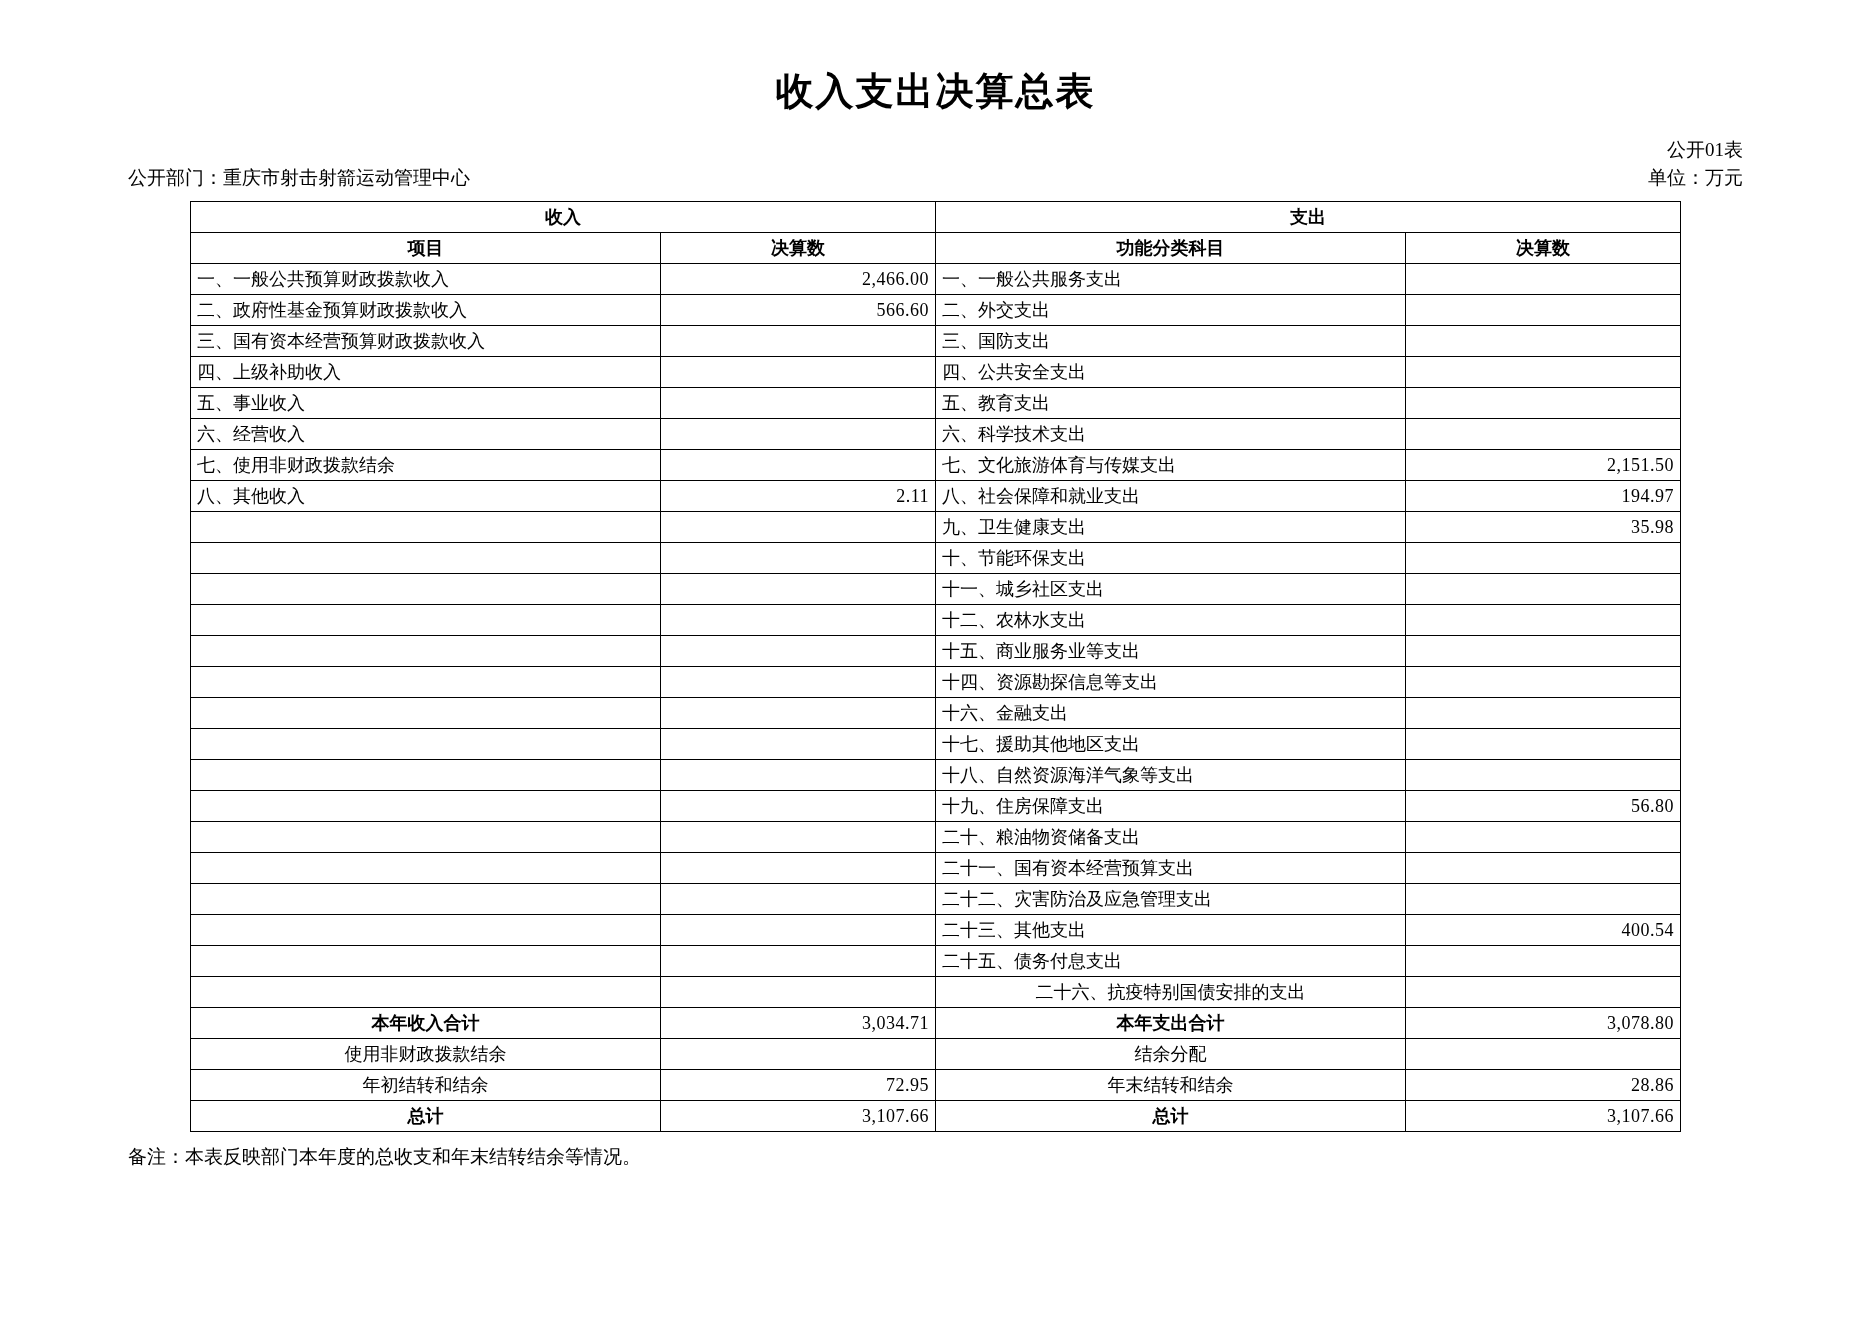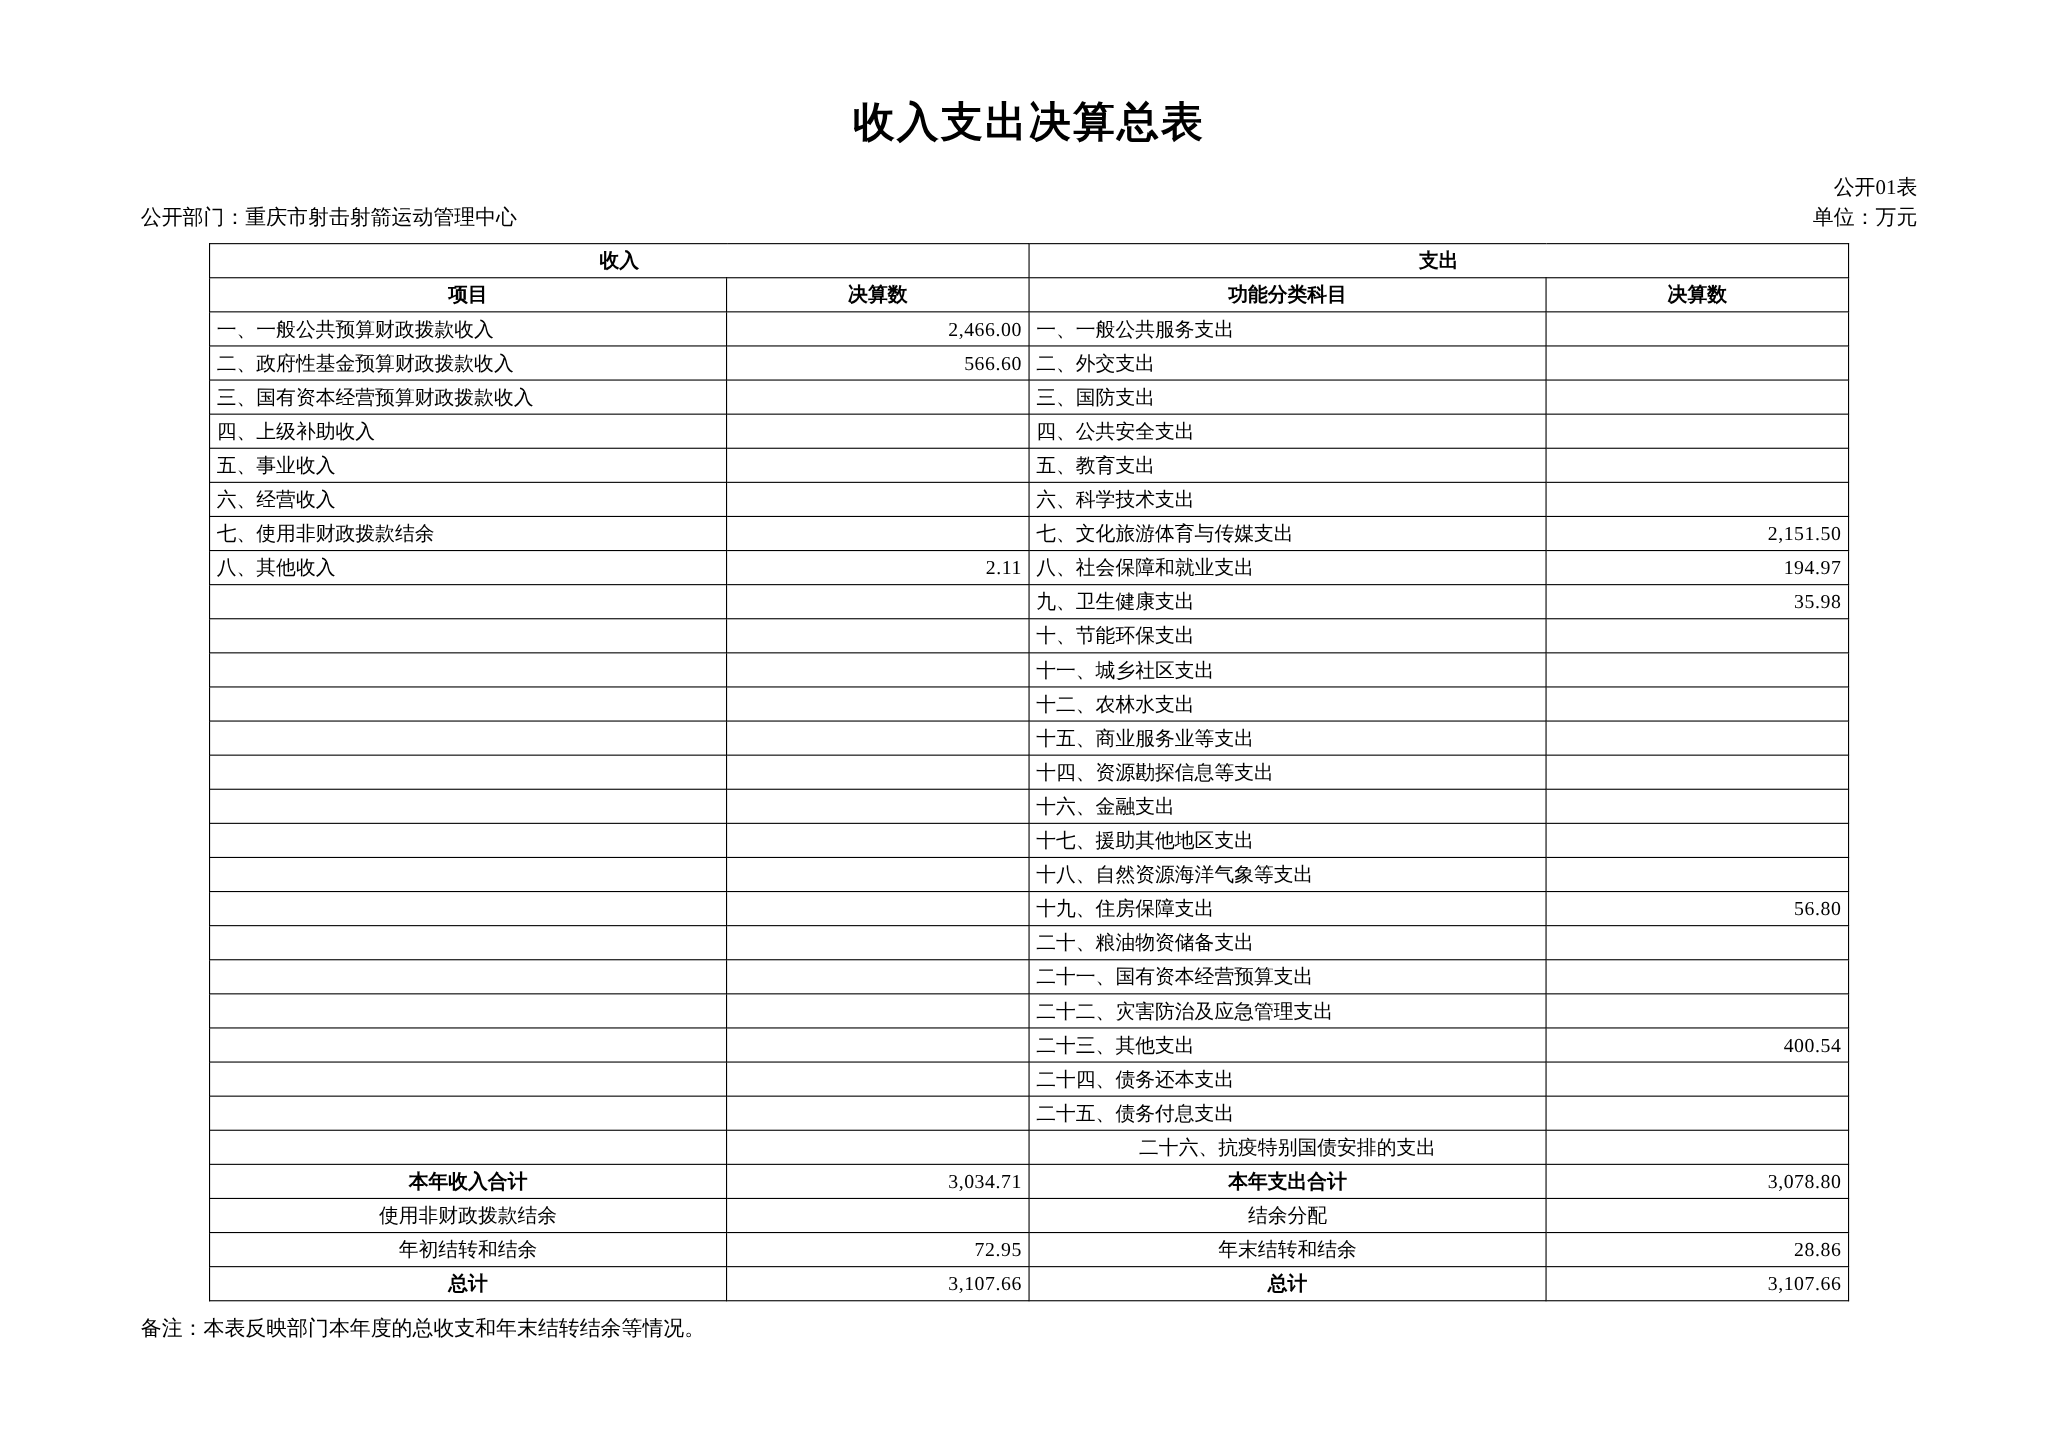--- a/index.html
+++ b/index.html
@@ -19,21 +19,21 @@
     position: relative;
     width: 1871px;
     height: 1323px;
     box-sizing: border-box;
   }
   .title {
     text-align: center;
     font-size: 38px;
     font-weight: bold;
     letter-spacing: 2px;
-    margin-top: 86px;
+    margin-top: 66px;
     font-family: "DejaVu Sans", "Liberation Sans", sans-serif;
   }
   .meta-row {
     position: relative;
     margin-top: 24px;
     height: 54px;
   }
   .dept {
     position: absolute;
     left: 128px;
@@ -269,26 +269,20 @@
         </tr>
         <tr>
           <td class="item"></td>
           <td class="num"></td>
           <td class="item">二十三、其他支出</td>
           <td class="num">400.54</td>
         </tr>
         <tr>
           <td class="item"></td>
           <td class="num"></td>
-          <td class="item">二十四、债务还本支出</td>
-          <td class="num"></td>
-        </tr>
-        <tr>
-          <td class="item"></td>
-          <td class="num"></td>
           <td class="item">二十五、债务付息支出</td>
           <td class="num"></td>
         </tr>
         <tr>
           <td class="item"></td>
           <td class="num"></td>
           <td class="indent-item">二十六、抗疫特别国债安排的支出</td>
           <td class="num"></td>
         </tr>
         <tr>

